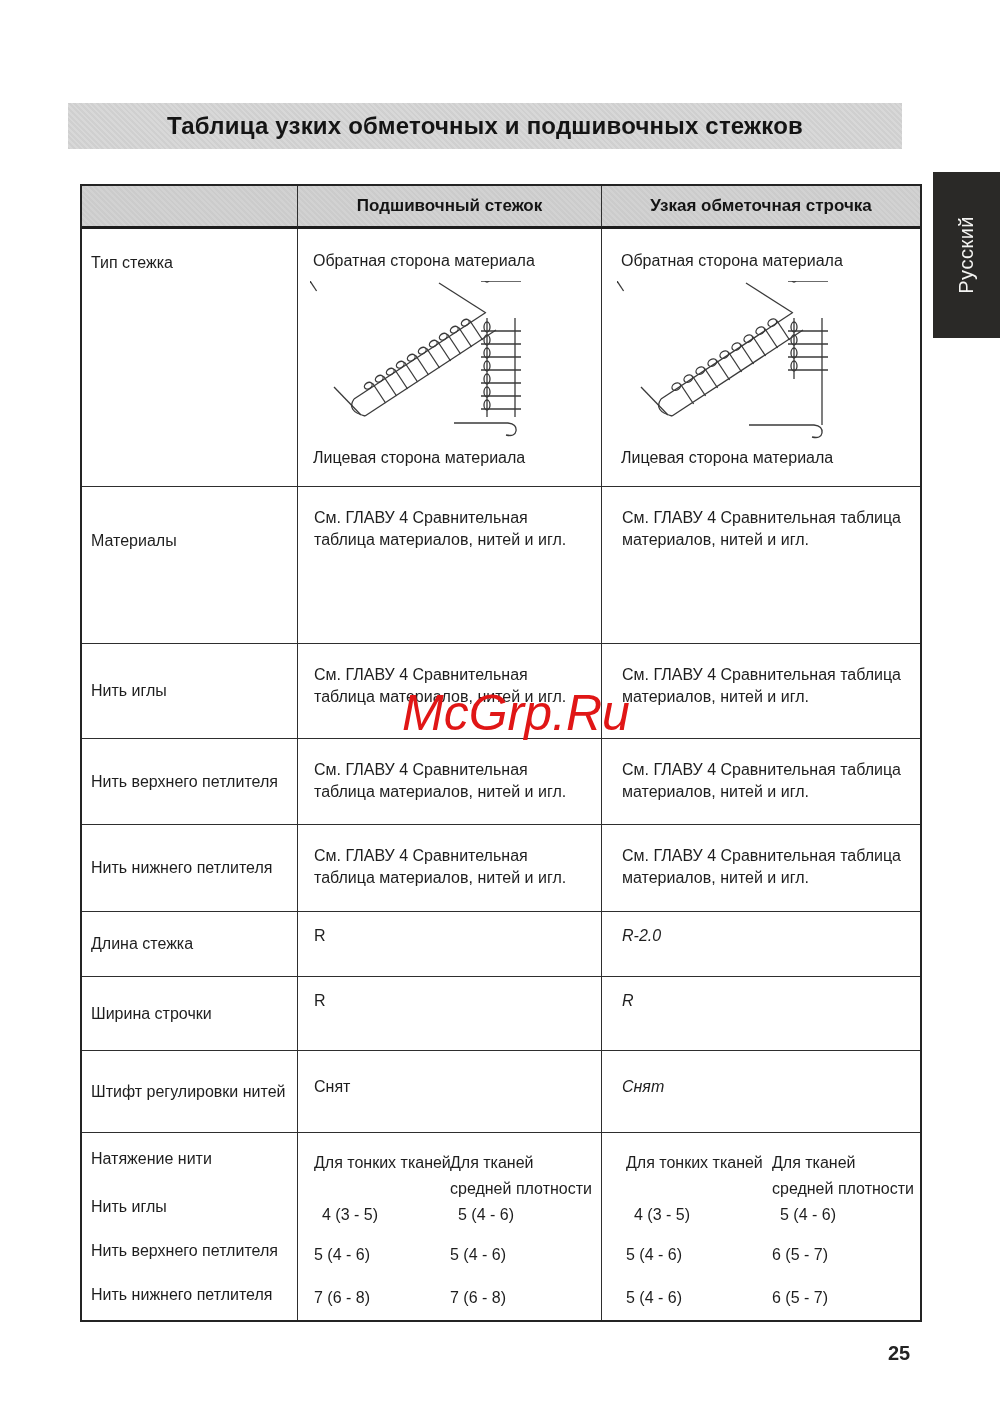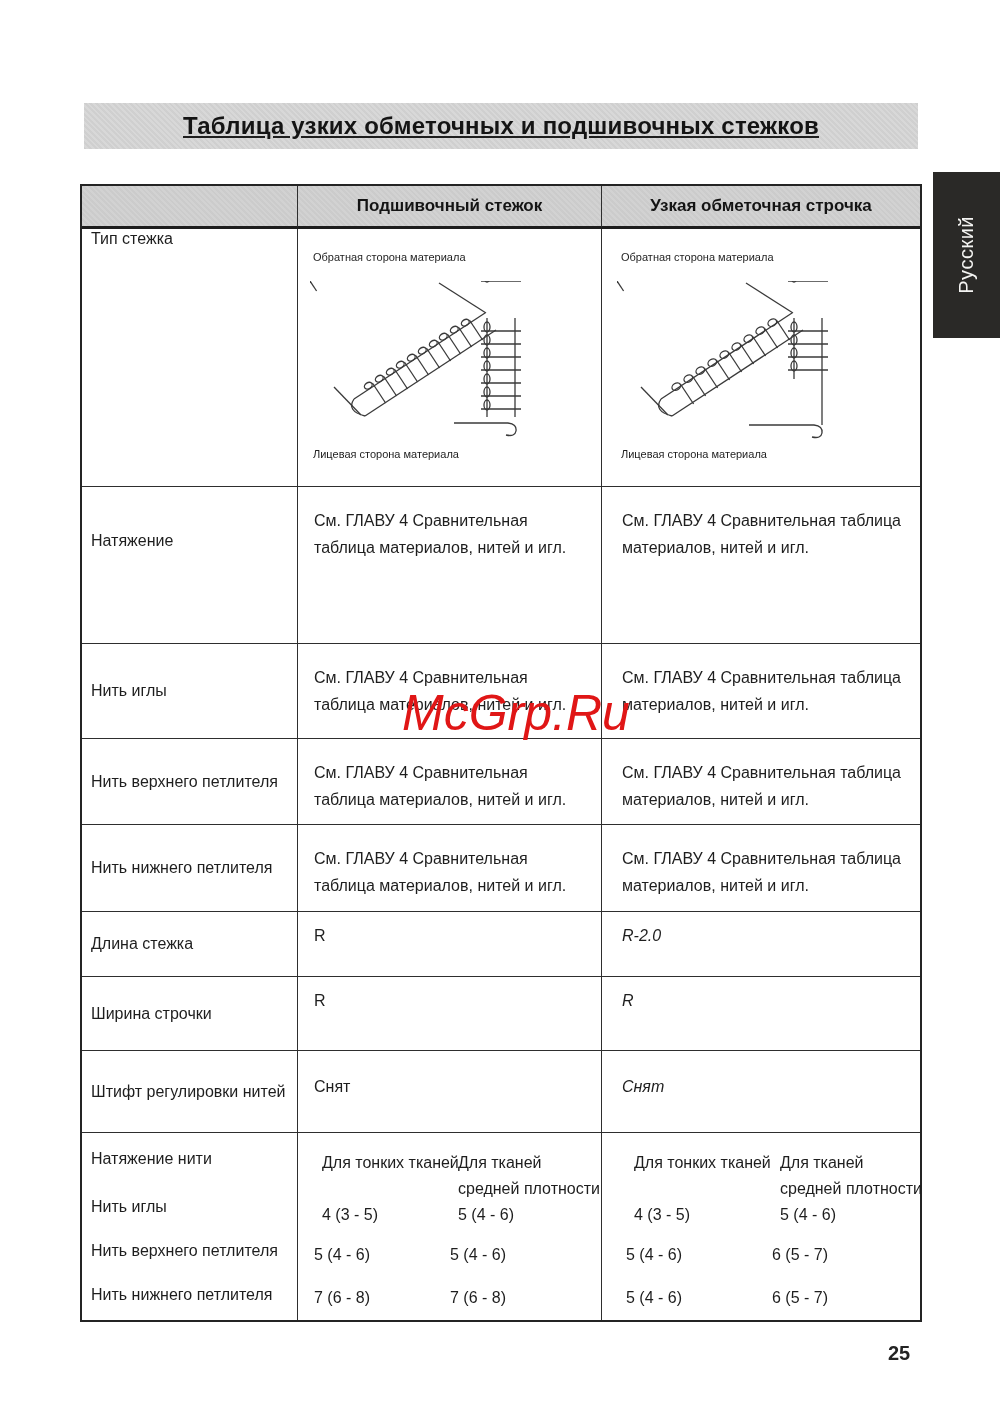--- a/index.html
+++ b/index.html
@@ -1,24 +1,24 @@
 <!DOCTYPE html>
 <html><head>
 <meta charset="utf-8">
 <style>
   * { margin:0; padding:0; box-sizing:border-box; }
   html,body { width:1000px; height:1414px; background:#ffffff; }
   .page { position:relative; width:1000px; height:1414px; overflow:hidden;
           font-family:"Liberation Sans", sans-serif; color:#1e1e1e; }
 
   
-  .title-bar { position:absolute; left:84px; top:103px; width:834px; height:46px;
+  .title-bar { position:absolute; left:68px; top:103px; width:834px; height:46px;
     background:#d7d7d7;
     background-image:repeating-linear-gradient(45deg, rgba(0,0,0,0.035) 0 2px, rgba(255,255,255,0.03) 2px 4px);
-    display:flex; align-items:center; justify-content:center;text-decoration:underline; }
+    display:flex; align-items:center; justify-content:center; }
   .title-bar span { font-size:24px; font-weight:bold; color:#141414; letter-spacing:0.2px; }
 
   
   .side-tab { position:absolute; left:933px; top:172px; width:67px; height:166px;
     background:#2a2927; display:flex; align-items:center; justify-content:center; }
   .side-tab span { writing-mode:vertical-rl; transform:rotate(180deg);
     color:#f4f4f2; font-size:20px; letter-spacing:0.5px; }
 
   
   .doc-table { position:absolute; left:80px; top:184px;
@@ -27,46 +27,46 @@
     border:2.5px solid #242424; background:#fff; }
   .c { position:relative; border-right:1.5px solid #2e2e2e; border-bottom:1.5px solid #2e2e2e;
        font-size:16px; line-height:1.25; }
   .noR { border-right:none; }
   .noB { border-bottom:none; }
   .th { background:#d2d2d2; border-bottom:3px solid #1d1d1d;
         display:flex; align-items:center; justify-content:center;
         font-weight:bold; font-size:17px; color:#141414;
         background-image:repeating-linear-gradient(45deg, rgba(0,0,0,0.03) 0 2px, transparent 2px 4px); }
   .lab { display:flex; align-items:center; padding-left:9px; padding-right:6px; }
-  .lab.topAlign { align-items:flex-start; }
+  .lab.topAlign { align-items:flex-start; padding-top:24px; }
   .lab.matAlign { align-items:flex-start; padding-top:44px; }
-  .txt { padding-top:20px; padding-right:16px; line-height:27px; }
+  .txt { padding-top:20px; padding-right:16px; line-height:22px; }
   .txt.mid { padding-left:16px; }
   .txt.ovl { padding-left:20px; }
   .simple { padding-top:14px; }
   .simple.mid { padding-left:16px; }
   .simple.ovl { padding-left:20px;font-style:italic; }
   .snyat { padding-top:26px; }
 
   
-  .d-top, .d-bot { position:absolute; font-size:11px; }
+  .d-top, .d-bot { position:absolute; font-size:16px; }
   .d-top { top:22px; }
   .d-bot { top:219px; }
   .mid .d-top, .mid .d-bot { left:15px; }
   .ovl .d-top, .ovl .d-bot { left:19px; }
   .diag { position:absolute; top:52px; width:225px; height:160px; }
   .mid .diag { left:12px; }
   .ovl .diag { left:15px; }
 
   
   .tens { position:relative; }
   .tens .abs { position:absolute; }
   .tl0 { left:9px; top:16px; } .tl1 { left:9px; top:64px; }
   .tl2 { left:9px; top:108px; } .tl3 { left:9px; top:152px; }
-  .sh { line-height:26px; width:146px;margin-left:8px; }
+  .sh { line-height:26px; width:146px; }
   .mid .colA { left:16px; } .mid .colB { left:152px; }
   .ovl .colA { left:24px; } .ovl .colB { left:170px; }
   .rh { top:17px; } .r1 { top:72px;margin-left:8px; } .r2 { top:112px; } .r3 { top:155px; }
 
   
   .watermark { position:absolute; left:402px; top:684px; font-size:50px; font-style:italic;
     color:#e01616; z-index:5; white-space:nowrap; }
   .page-num { position:absolute; left:888px; top:1342px; font-size:20px; font-weight:bold; color:#242424; }
 
   svg .st { stroke:#3a3a3a; fill:none; stroke-width:1.3; }
@@ -166,21 +166,21 @@
           <use href="#vl2" transform="translate(0,76)"></use>
             <use href="#vl2" transform="translate(0,89)"></use>
           <path d="M205,98 V144"></path>
           <path d="M132,144 H197"></path>
           <path d="M197,144 q9,1 8,8 q-1,6 -10,4"></path>
         </g>
       </svg>
       <div class="d-bot">Лицевая сторона материала</div>
     </div>
 
-    <div class="c lab matAlign">Натяжение</div>
+    <div class="c lab matAlign">Материалы</div>
     <div class="c txt mid">См. ГЛАВУ 4 Сравнительная таблица материалов, нитей и игл.</div>
     <div class="c txt ovl noR">См. ГЛАВУ 4 Сравнительная таблица материалов, нитей и игл.</div>
 
     <div class="c lab">Нить иглы</div>
     <div class="c txt mid">См. ГЛАВУ 4 Сравнительная таблица материалов, нитей и игл.</div>
     <div class="c txt ovl noR">См. ГЛАВУ 4 Сравнительная таблица материалов, нитей и игл.</div>
 
     <div class="c lab">Нить верхнего петлителя</div>
     <div class="c txt mid">См. ГЛАВУ 4 Сравнительная таблица материалов, нитей и игл.</div>
     <div class="c txt ovl noR">См. ГЛАВУ 4 Сравнительная таблица материалов, нитей и игл.</div>

